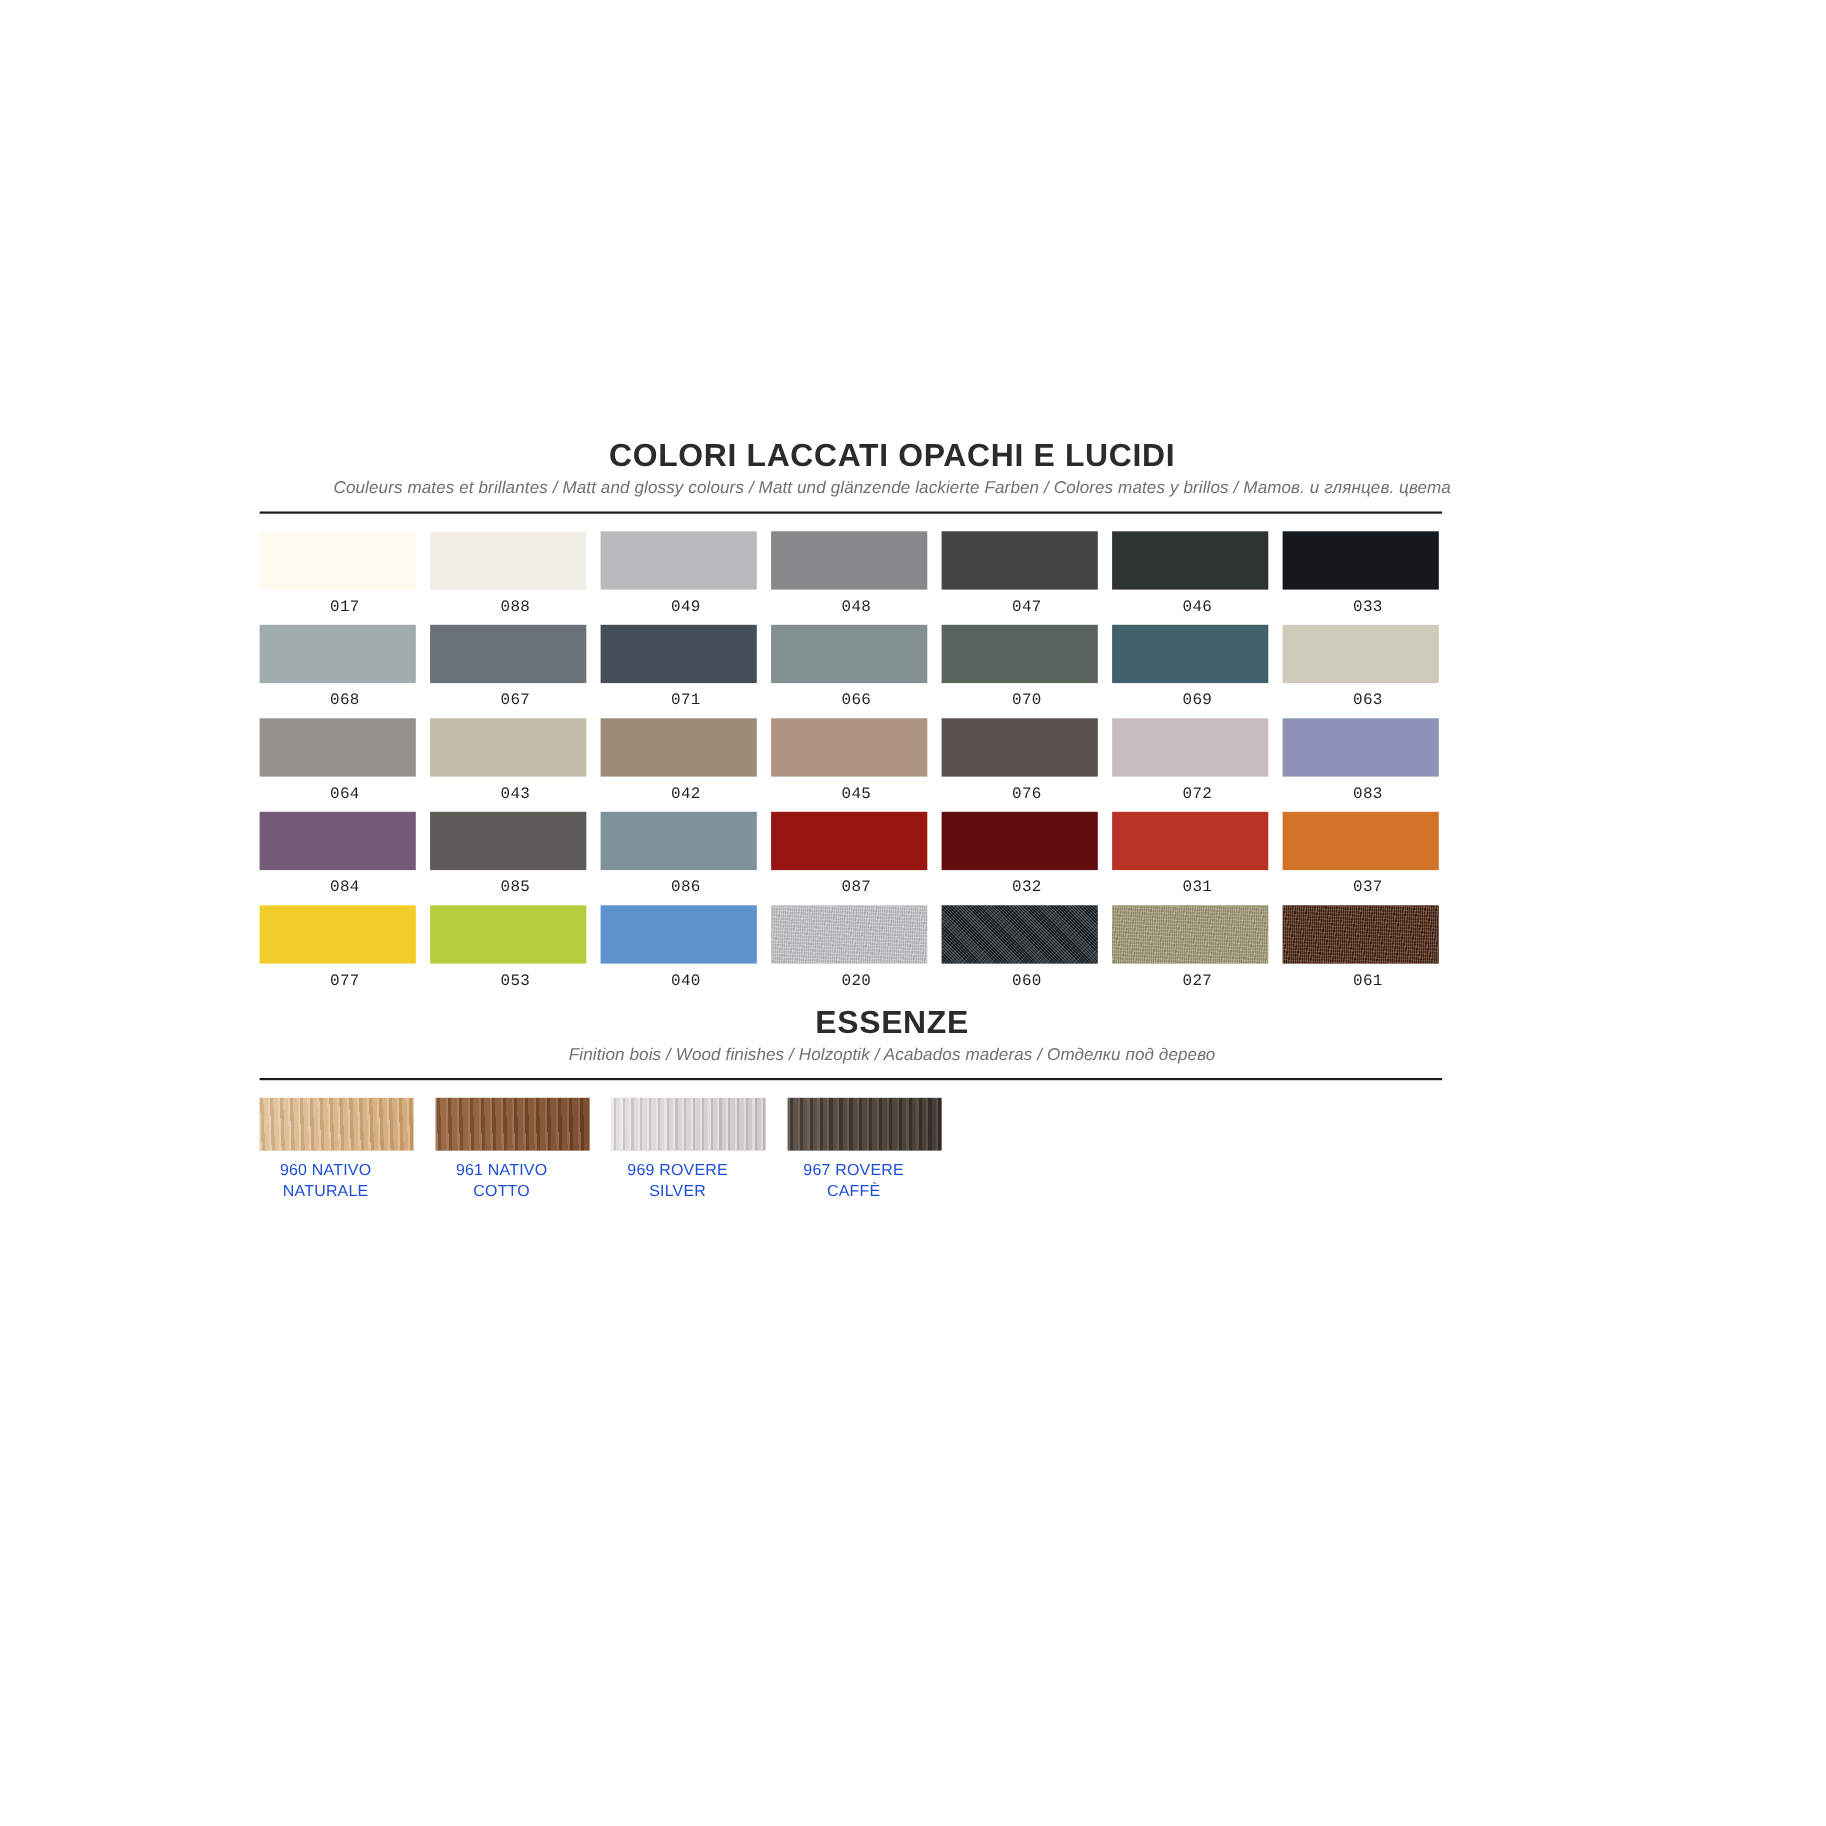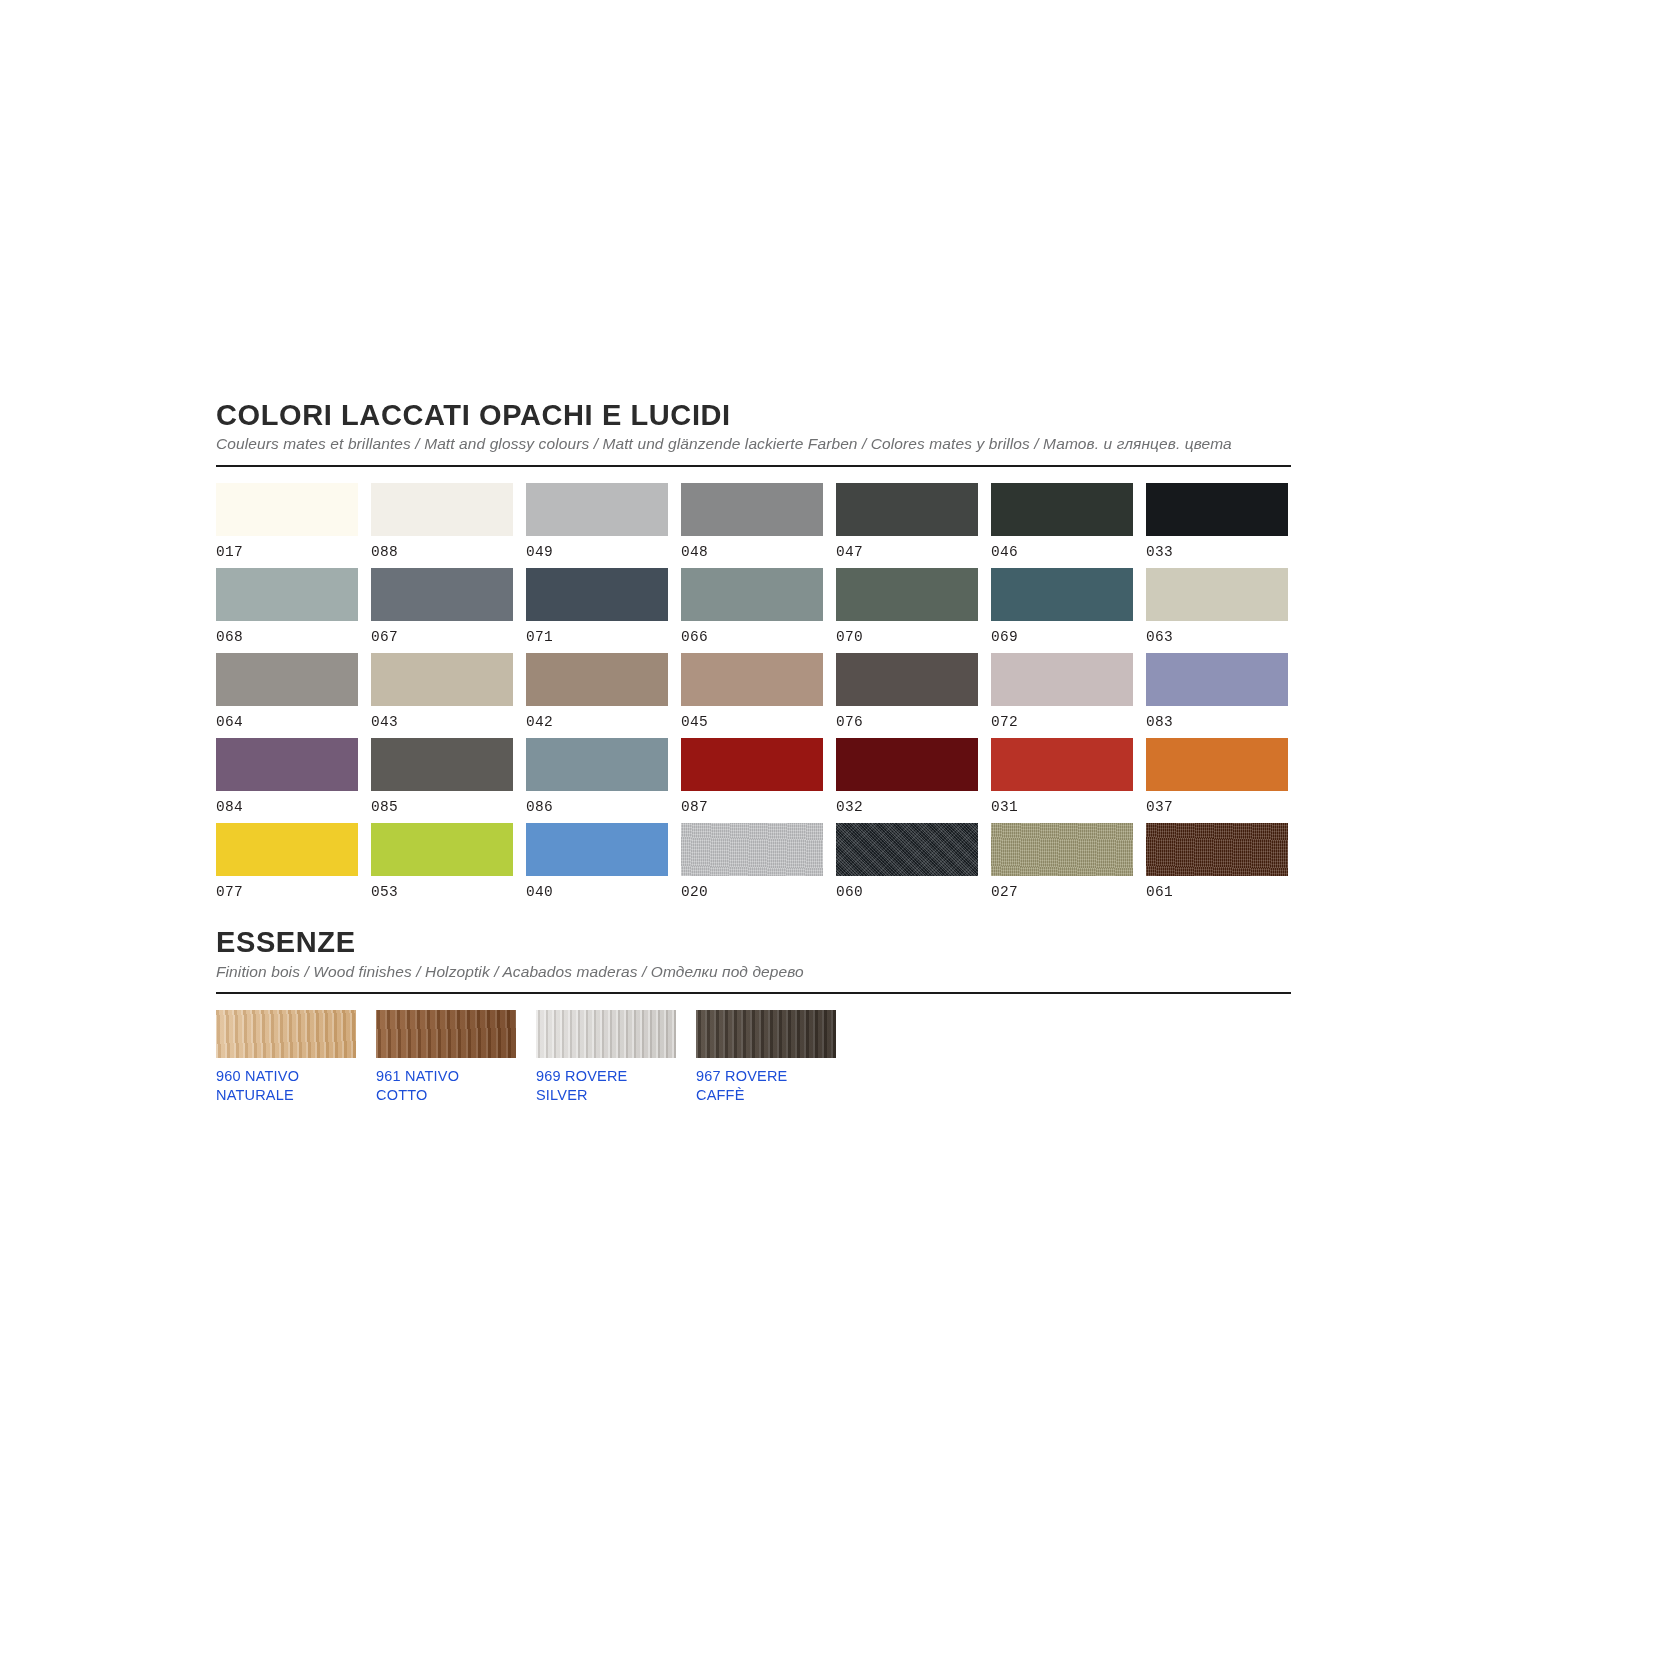--- a/index.html
+++ b/index.html
@@ -12,28 +12,29 @@
     height: 1660px;
     font-family: "Liberation Sans", sans-serif;
     -webkit-font-smoothing: antialiased;
     color: #231f20;
     position: relative;
     overflow: hidden;
   }
 
   .page {
     position: absolute;
-    left: 216px;
+    left: 236px;
     top: 400px;
     width: 1150px;
+    text-align: center;
   }
 
   
   .section { margin: 0; }
-  .section + .section { margin-top: 12px; }
+  .section + .section { margin-top: 0; }
 
   .section-title {
     font-size: 29px;
     font-weight: 700;
     letter-spacing: 0.6px;
     color: #2b2b2b;
     line-height: 1.05;
     margin: 0 0 4px 0;
     white-space: nowrap;
   }

